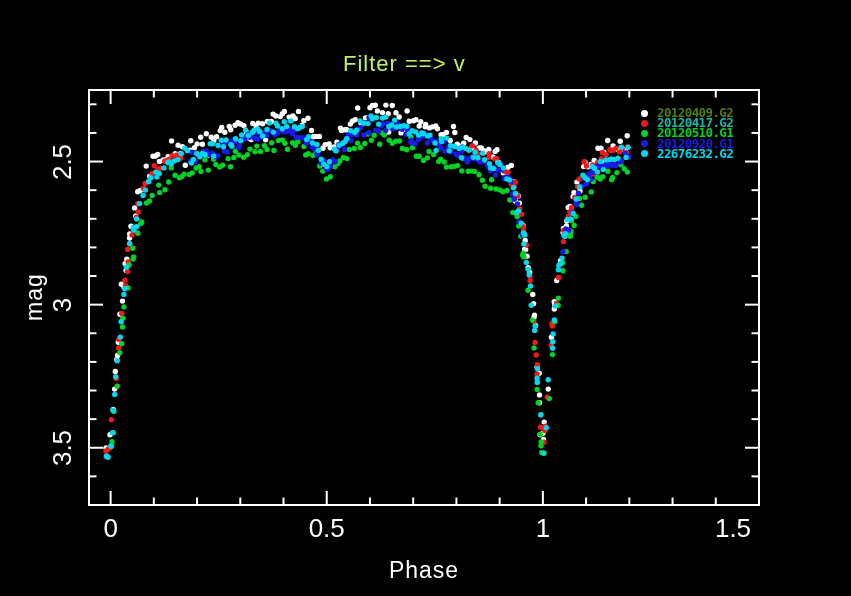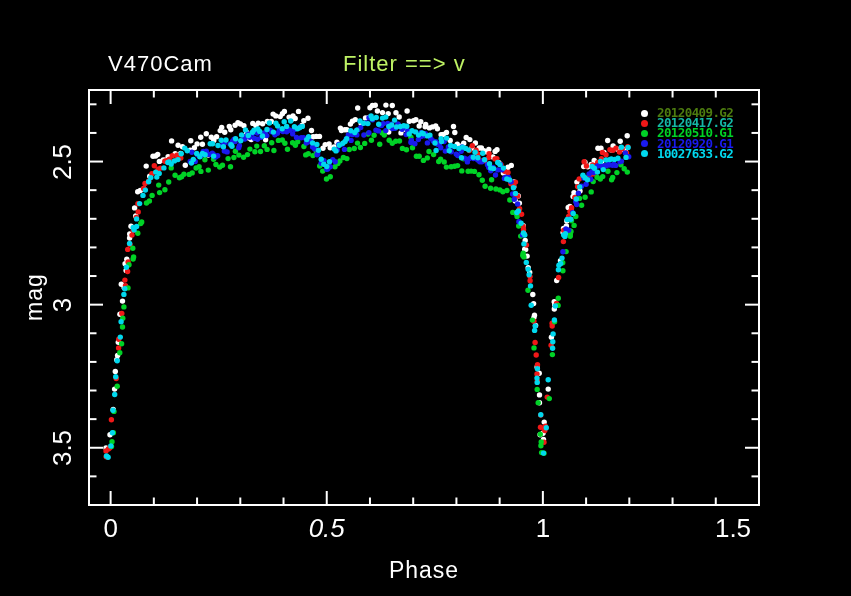--- a/index.html
+++ b/index.html
@@ -956,25 +956,24 @@
         <circle cx="136.6" cy="218.9" r="2.7" fill="#00d8ee"></circle>
         <circle cx="115.7" cy="376.7" r="2.7" fill="#00d8ee"></circle>
         <circle cx="124.8" cy="288.8" r="2.7" fill="#00d8ee"></circle>
         <circle cx="113.0" cy="410.3" r="2.7" fill="#00d8ee"></circle>
         <circle cx="120.3" cy="337.1" r="2.7" fill="#00d8ee"></circle>
         <circle cx="106.5" cy="455.9" r="2.7" fill="#00d8ee"></circle>
         <circle cx="133.2" cy="227.4" r="2.7" fill="#00d8ee"></circle>
       </g>
     </svg>
 
-  <div class="title-text">V470Cam</div>
   <div class="filter-text">Filter ==&gt; v</div>
 
   <div class="xtick" style="left: 110.613px;">0</div>
-  <div class="xtick" style="left: 326.742px; font-style: italic;">0.5</div>
+  <div class="xtick" style="left: 326.742px;">0.5</div>
   <div class="xtick" style="left: 542.871px;">1</div>
   <div class="xtick" style="left: 733px;">1.5</div>
 
   <div class="ytick" style="top: 161.552px;">2.5</div>
   <div class="ytick" style="top: 304.655px;">3</div>
   <div class="ytick" style="top: 447.759px;">3.5</div>
 
   <div class="axlabel-x">Phase</div>
   <div class="axlabel-y">mag</div>
 
@@ -990,17 +989,17 @@
     <div class="lrow">
       <span class="ldot" style="background: rgb(0, 210, 38);"></span>
       <span class="llab" style="color: rgb(0, 210, 38);">20120510.G1</span>
     </div>
     <div class="lrow">
       <span class="ldot" style="background: rgb(26, 26, 238);"></span>
       <span class="llab" style="color: rgb(26, 26, 238);">20120920.G1</span>
     </div>
     <div class="lrow">
       <span class="ldot" style="background: rgb(0, 216, 238);"></span>
-      <span class="llab" style="color: rgb(0, 216, 238);">10027633.G2</span>
+      <span class="llab" style="color: rgb(0, 216, 238);">22676232.G2</span>
     </div>
   </div>
 
 </div>
 
 </body></html>

